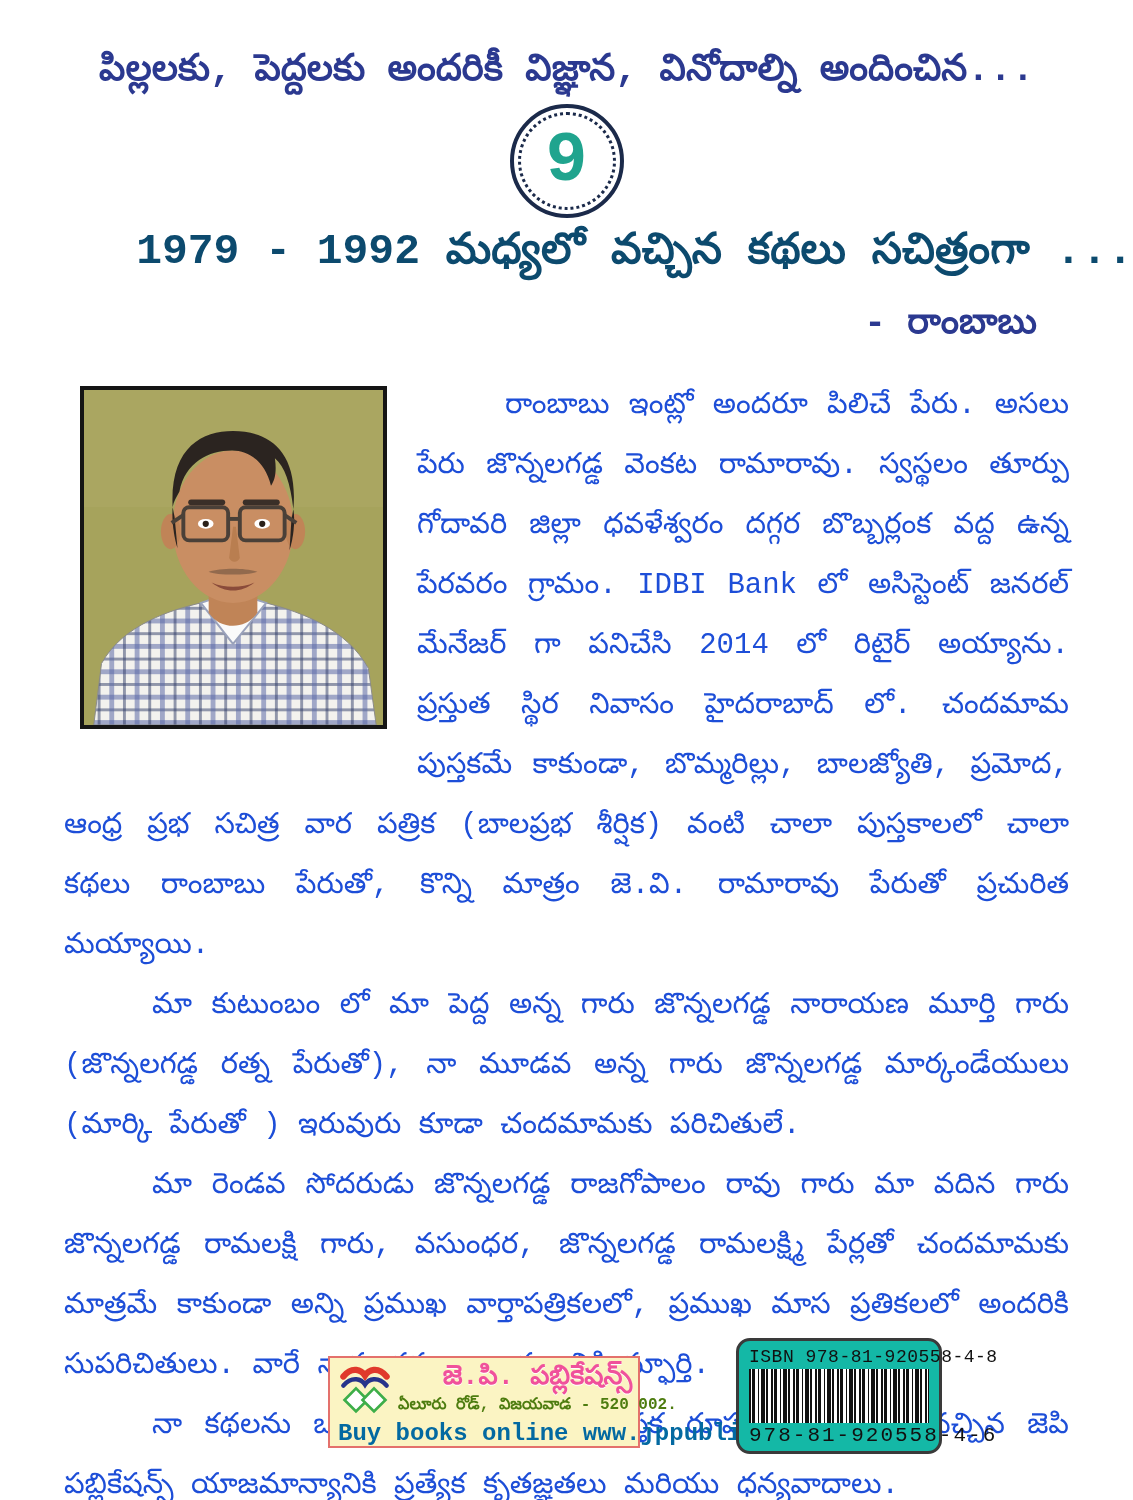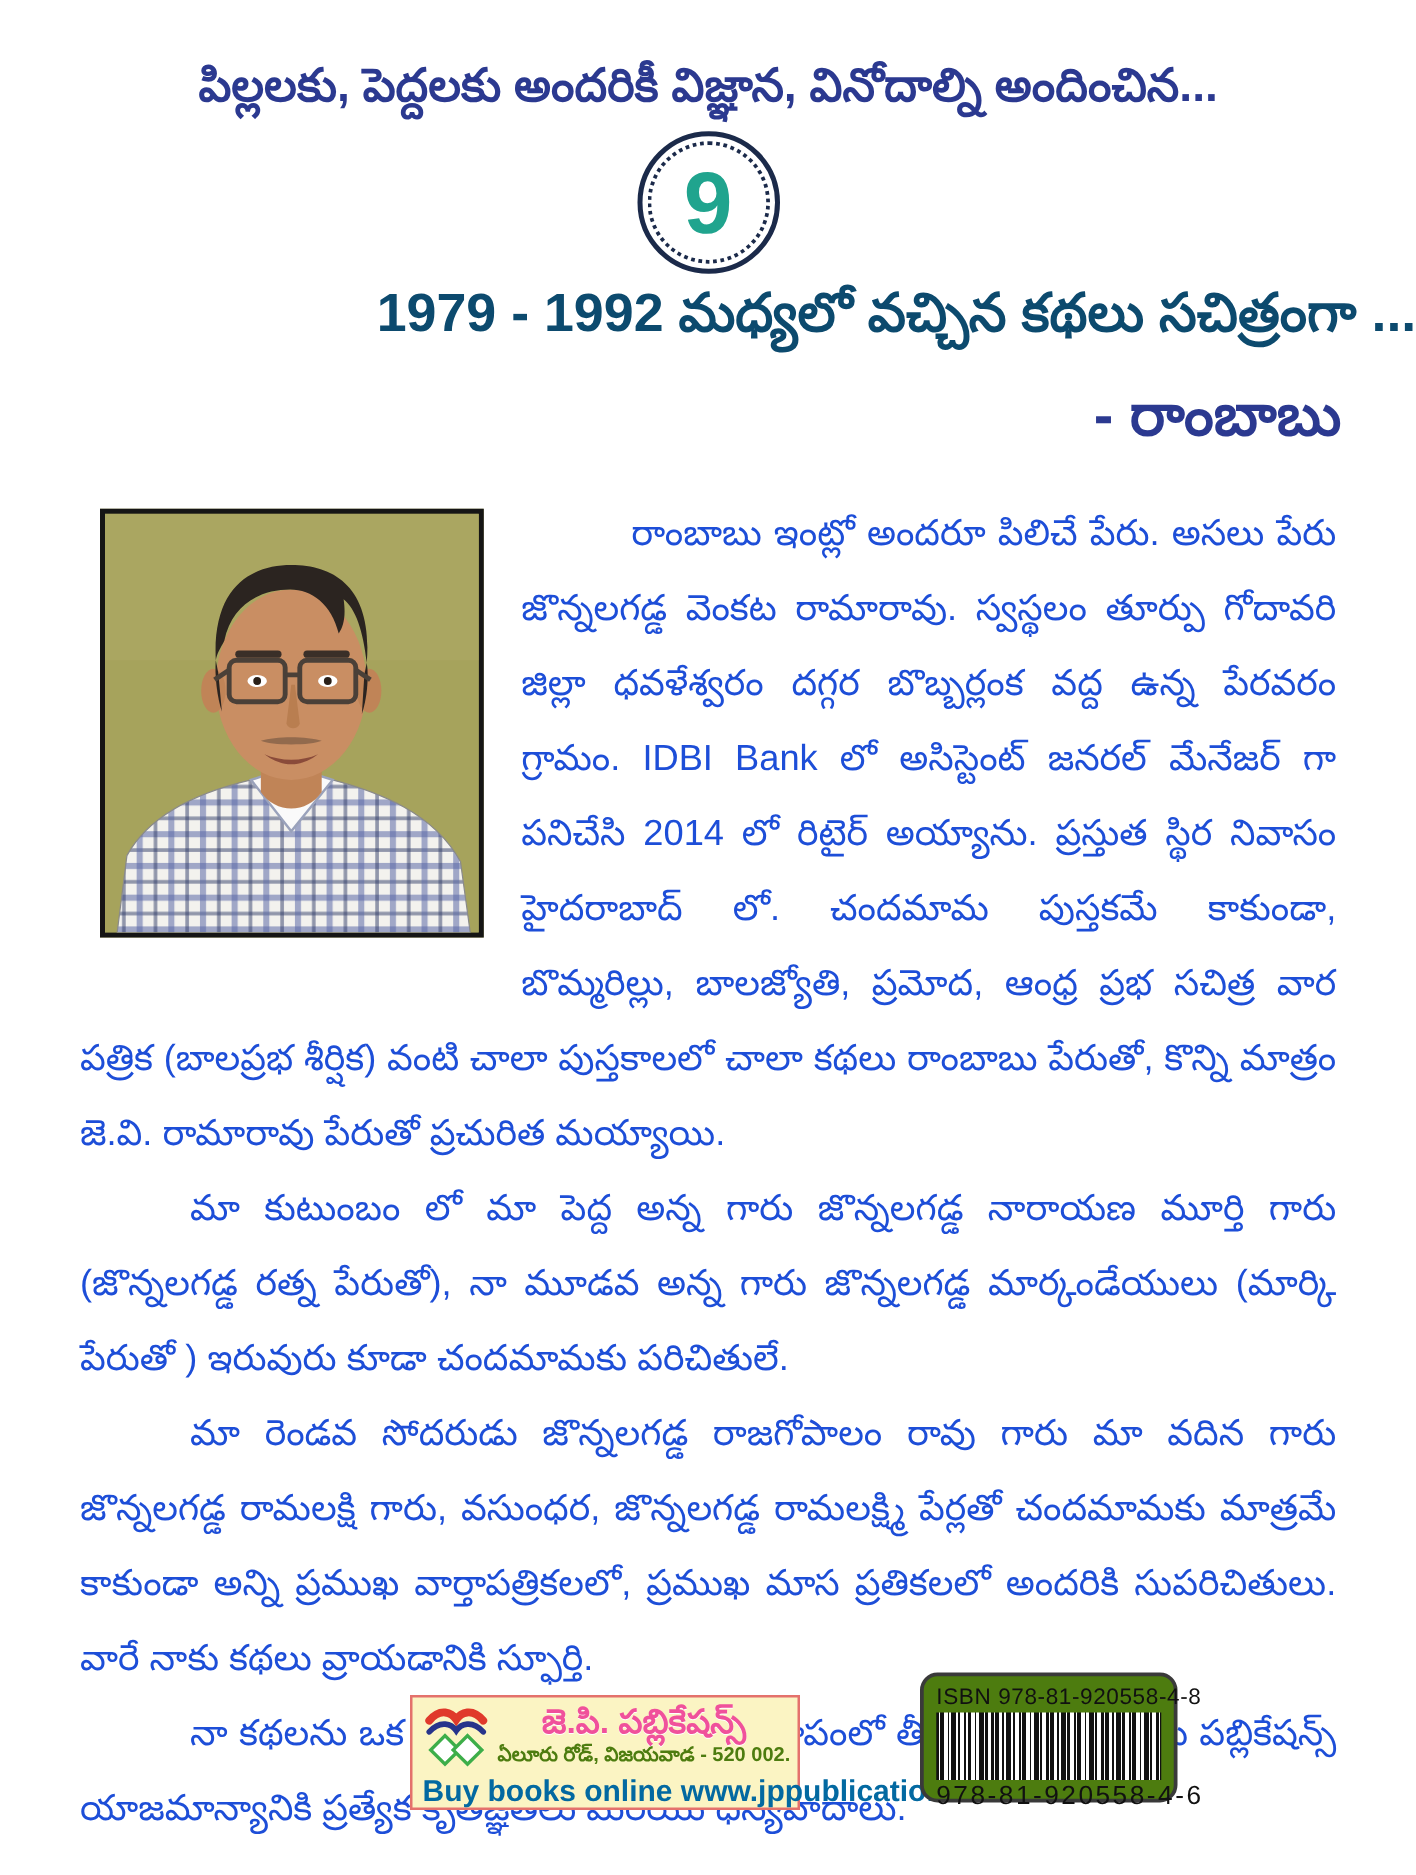--- a/index.html
+++ b/index.html
@@ -3,21 +3,21 @@
 <meta charset="utf-8">
 <style>
   * { box-sizing: border-box; }
   html, body { margin: 0; padding: 0; background: #e8e8e8; }
   .page {
     position: relative;
     width: 1133px;
     height: 1500px;
     margin: 0 auto;
     background: #ffffff;
-    font-family: Liberation Sans, sans-serif;
+    font-family: Liberation Mono, monospace;
     overflow: hidden;
   }
 
   
   .tagline {
     margin-top: 48px;
     text-align: center;
     font-size: 37px;
     font-weight: bold;
     color: #2B3990;
@@ -63,23 +63,23 @@
   }
   .subtitle {
     margin-top: 8px;
     text-align: right;
     font-size: 43px;
     font-weight: bold;
     color: #0c4a6e;
   }
   .byline {
     margin-top: 18px;
-    padding-right: 60px;
+    padding-right: 96px;
     text-align: right;
-    font-size: 47px;
+    font-size: 36px;
     font-weight: bold;
     color: #2B3990;
   }
 
   
   .about {
     margin: 26px 64px 0 64px;
     font-size: 29px;
     line-height: 60px;
     color: #1d4ed8;
@@ -132,22 +132,22 @@
     color: #0369a1;
     white-space: nowrap;
     margin-top: 2px;
   }
 
   .barcode-box {
     position: absolute;
     left: 736px;
     top: 1338px;
     width: 206px;
-    height: 104px;
-    background: #4d7c0f;
+    height: 116px;
+    background: #14b8a6;
     border: 3px solid #3A3A3A;
     border-radius: 14px;
     padding: 6px 10px 4px 10px;
     text-align: center;
   }
   .isbn-label {
     font-size: 18px;
     color: #111;
     white-space: nowrap;
     letter-spacing: 0.5px;

